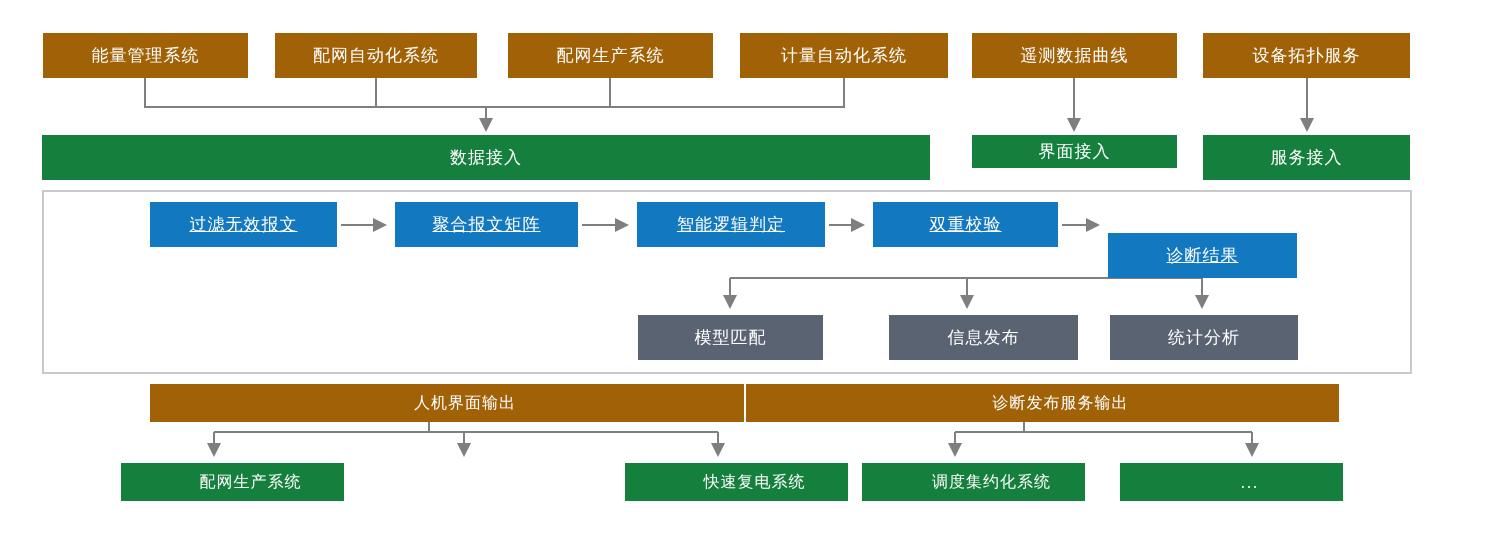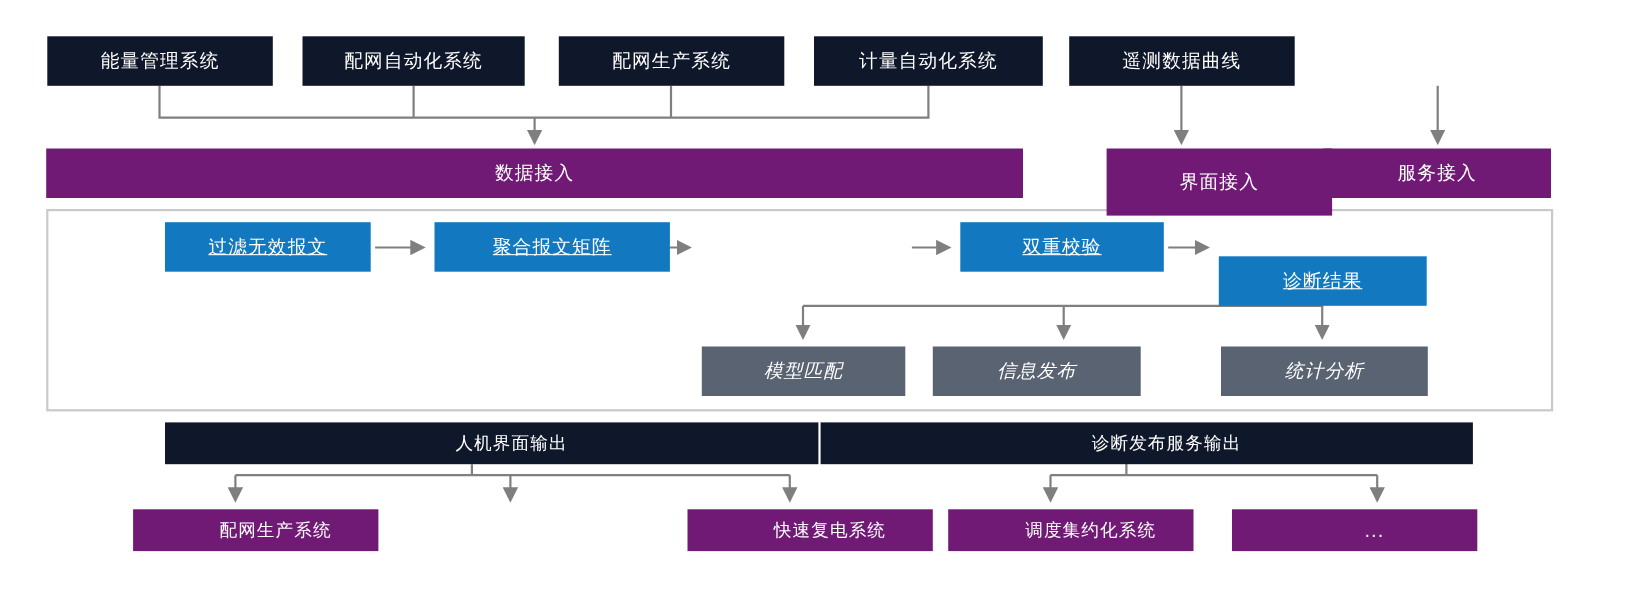--- a/index.html
+++ b/index.html
@@ -2,24 +2,24 @@
 <html><head>
 <meta charset="utf-8">
 <style>
   html,body{margin:0;padding:0;background:#ffffff;}
   body{font-family:"DejaVu Sans","Liberation Sans",sans-serif;}
   .canvas{position:relative;width:1488px;height:546px;background:#ffffff;overflow:hidden;}
   .canvas svg{position:absolute;left:0;top:0;}
   .node{position:absolute;display:flex;align-items:center;justify-content:center;
         color:#ffffff;font-size:17px;letter-spacing:1px;white-space:nowrap;}
   .node.small{font-size:16px;padding-left:36px;}
-  .steel{background:#0f172a;}
-  .teal{background:#701a75;}
+  .steel{background:#a16207;}
+  .teal{background:#15803d;}
   .bright{background:#1278bf;text-decoration:underline;}
-  .slate{background:#5a6372;font-style:italic;}
+  .slate{background:#5a6372;}
   .frame{position:absolute;border:2px solid #c9c9c9;background:transparent;}
 </style>
 </head>
 <body>
 
 <div class="canvas">
 
   <svg width="1488" height="546" viewBox="0 0 1488 546">
     <defs>
       <marker id="arw" markerUnits="userSpaceOnUse" markerWidth="14" markerHeight="14" refX="11" refY="7" orient="auto">
@@ -68,32 +68,34 @@
     </g>
   </svg>
 
   <div class="frame" style="left:42px;top:190px;width:1366px;height:180px;"></div>
 
   <div class="node steel" style="left:43px;top:33px;width:205px;height:45px;">能量管理系统</div>
   <div class="node steel" style="left:275px;top:33px;width:202px;height:45px;">配网自动化系统</div>
   <div class="node steel" style="left:508px;top:33px;width:205px;height:45px;">配网生产系统</div>
   <div class="node steel" style="left:740px;top:33px;width:208px;height:45px;">计量自动化系统</div>
   <div class="node steel" style="left:972px;top:33px;width:205px;height:45px;">遥测数据曲线</div>
+  <div class="node steel" style="left:1203px;top:33px;width:207px;height:45px;">设备拓扑服务</div>
 
   <div class="node teal" style="left:42px;top:135px;width:888px;height:45px;">数据接入</div>
-  <div class="node teal" style="left:972px;top:135px;width:205px;height:61px;margin-left:34px;">界面接入</div>
+  <div class="node teal" style="left:972px;top:135px;width:205px;height:33px;">界面接入</div>
   <div class="node teal" style="left:1203px;top:135px;width:207px;height:45px;">服务接入</div>
 
   <div class="node bright" style="left:150px;top:202px;width:187px;height:45px;">过滤无效报文</div>
-  <div class="node bright" style="left:395px;top:202px;width:214px;height:45px;">聚合报文矩阵</div>
+  <div class="node bright" style="left:395px;top:202px;width:183px;height:45px;">聚合报文矩阵</div>
+  <div class="node bright" style="left:637px;top:202px;width:188px;height:45px;">智能逻辑判定</div>
   <div class="node bright" style="left:873px;top:202px;width:185px;height:45px;">双重校验</div>
   <div class="node bright" style="left:1108px;top:202px;width:189px;height:45px;margin-top:31px;">诊断结果</div>
 
   <div class="node slate" style="left:638px;top:315px;width:185px;height:45px;">模型匹配</div>
-  <div class="node slate" style="left:848px;top:315px;width:189px;height:45px;">信息发布</div>
+  <div class="node slate" style="left:889px;top:315px;width:189px;height:45px;">信息发布</div>
   <div class="node slate" style="left:1110px;top:315px;width:188px;height:45px;">统计分析</div>
 
   <div class="node steel small" style="left:150px;top:384px;width:558px;height:38px;">人机界面输出</div>
   <div class="node steel small" style="left:746px;top:384px;width:557px;height:38px;">诊断发布服务输出</div>
 
   <div class="node teal small" style="left:121px;top:463px;width:187px;height:38px;">配网生产系统</div>
   <div class="node teal small" style="left:625px;top:463px;width:187px;height:38px;">快速复电系统</div>
   <div class="node teal small" style="left:862px;top:463px;width:187px;height:38px;">调度集约化系统</div>
   <div class="node teal small" style="left:1120px;top:463px;width:187px;height:38px;">...</div>
 

